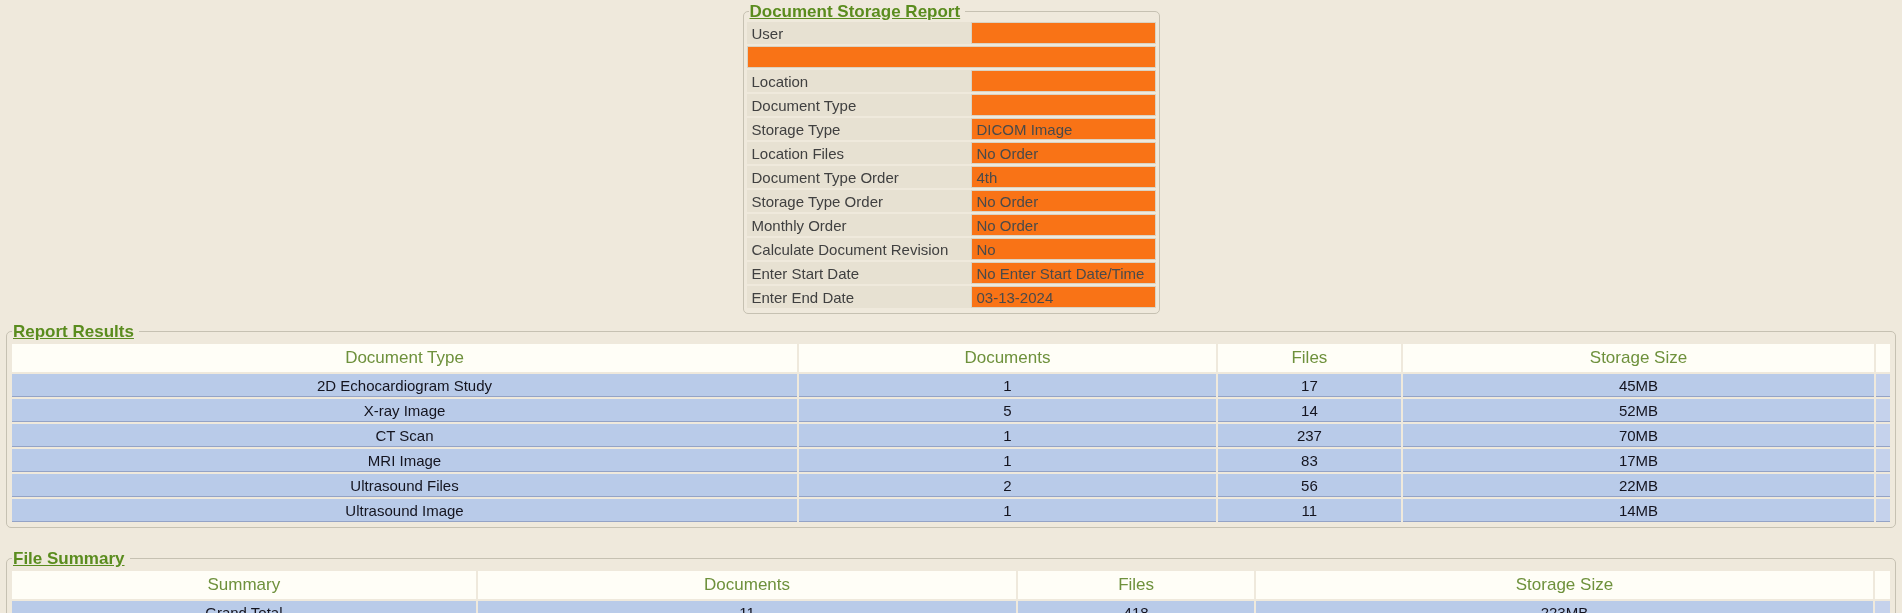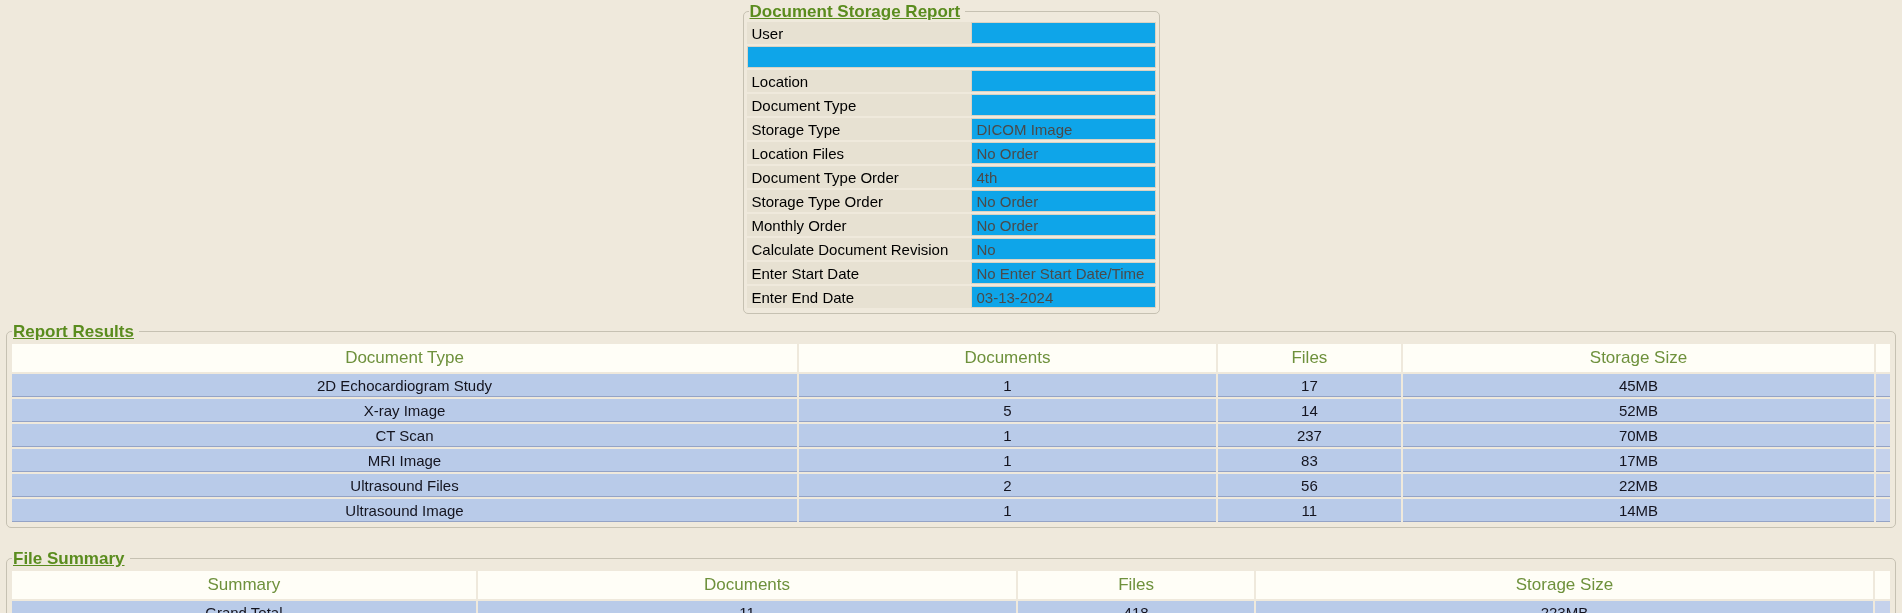--- a/index.html
+++ b/index.html
@@ -26,27 +26,27 @@
   }
   
   .form-fieldset{
     width:409px;
     margin:2px auto 0 auto;
   }
   .form-row{display:flex;margin-bottom:2px;height:22px;}
   .form-label{
     width:224px;box-sizing:border-box;
     background:#E7E1D2;
-    font-size:15px;color:#000000;
+    font-size:15px;color:#404040;
     padding:3px 0 0 5px;
     white-space:nowrap;overflow:hidden;
   }
   .form-value{
     flex:1;box-sizing:border-box;
-    background:#0ea5e9;
+    background:#f97316;
     border:1px solid #DAD3C3;
     font-size:15px;color:#4A4A4A;
     padding:2px 0 0 5px;
     white-space:nowrap;overflow:hidden;
   }
   
   .wide-fieldset{margin:8px 6px 0 6px;}
   .summary-fieldset{margin:21px 6px 0 6px;}
   table.report{
     width:100%;

